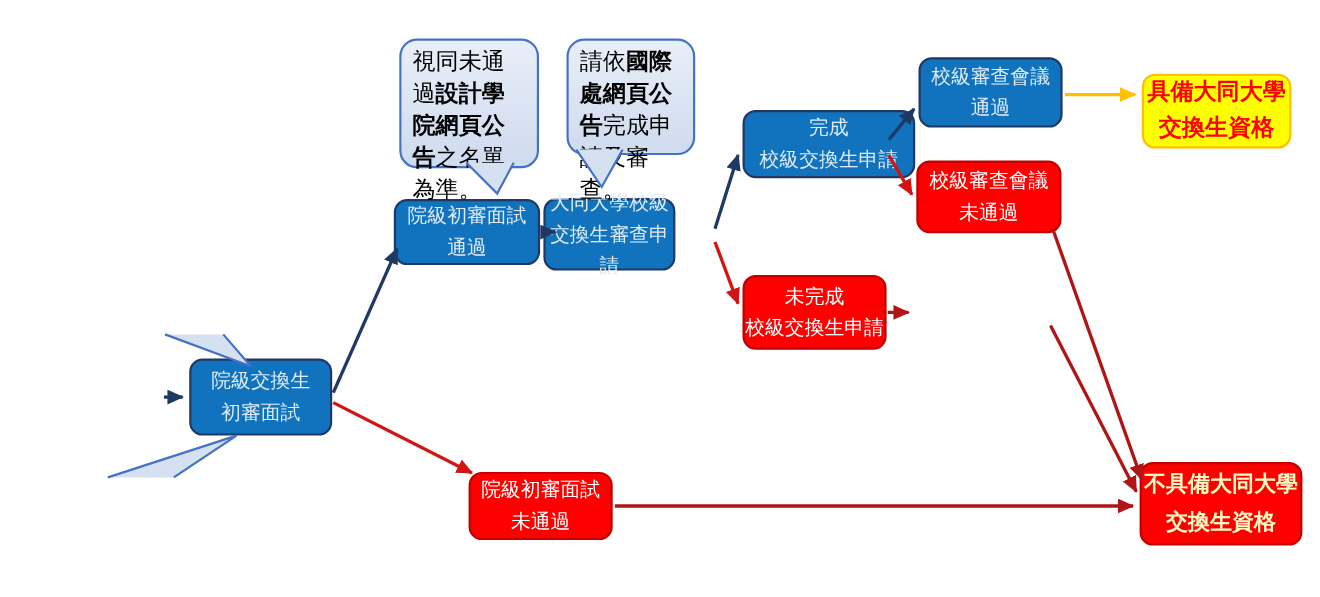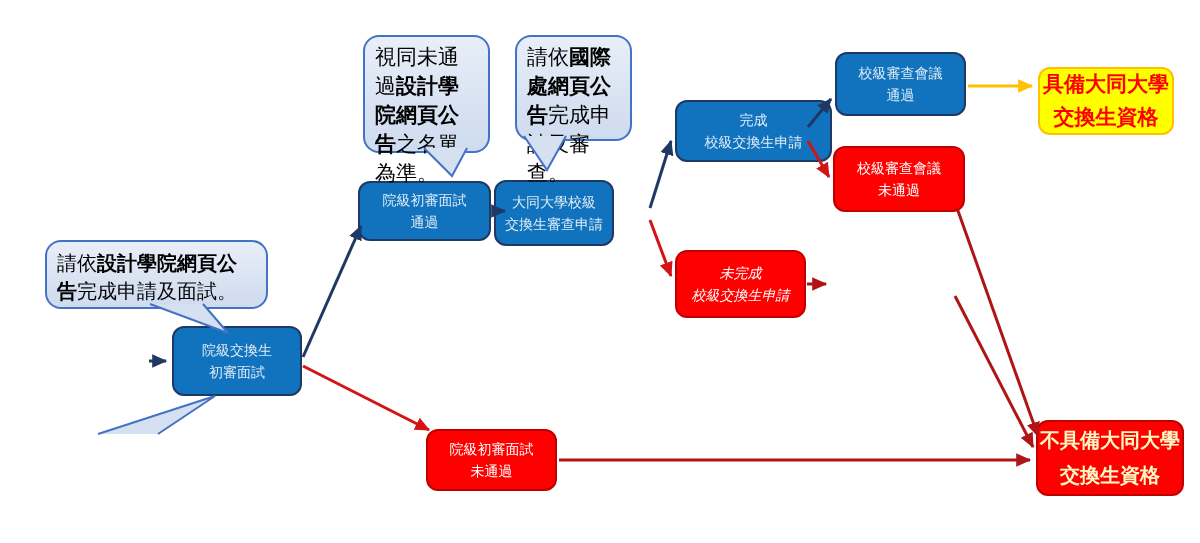--- a/index.html
+++ b/index.html
@@ -7,21 +7,21 @@
     width:1200px;height:543px;position:relative;background:#ffffff;
     font-family:"Liberation Sans","DejaVu Sans",sans-serif;
     overflow:hidden;
   }
   .stage{position:absolute;left:0;top:0;width:1200px;height:543px;}
 
   
   .box{
     position:absolute;display:flex;align-items:center;justify-content:center;
     text-align:center;border-radius:12px;box-sizing:border-box;
-    white-space:pre-line;line-height:1.6;font-size:14px;
+    white-space:pre-line;line-height:1.6;font-size:18px;
   }
   .box.blue{background:#1173BD;border:2.5px solid #1F3864;color:#DEEBF7;}
   .box.red{background:#FE0000;border:2.5px solid #C00000;color:#FFFFFF;}
   .box.yellow{background:#FFFF00;border:2.5px solid #FFC000;color:#FF0000;font-weight:bold;font-size:21px;line-height:1.55;}
   .box.final-red{background:#FE0000;border:2.5px solid #C00000;color:#fef9c3;font-weight:bold;font-size:20px;line-height:1.75;}
 
   
   .callout{
     position:absolute;box-sizing:border-box;border-radius:16px;
     background:linear-gradient(180deg,#E9EFF8 0%,#D5E0F1 70%,#CFDCEF 100%);
@@ -36,21 +36,20 @@
 </style>
 </head>
 <body>
 
 <div class="stage">
 
   <div class="callout co-big" style="left:363px;top:35px;width:127px;height:118px;"><span>視同未通過</span><b>設計學院網頁公告</b><span>之名單為準。</span></div>
 
   <div class="callout co-big" style="left:515px;top:35px;width:117px;height:106px;"><span>請依</span><b>國際處網頁公告</b><span>完成申請及審查。</span></div>
 
-  <div class="callout co-mid" style="left:45px;top:240px;width:223px;height:69px;padding-top:8px;"><span>請依</span><b>設計學院網頁公告</b><span>完成申請及面試。</span></div>
 
 
 
   <div class="box blue" style="left:172px;top:326px;width:130px;height:70px;">院級交換生
 初審面試</div>
 
   <div class="box blue" style="left:358px;top:181px;width:133px;height:60px;">院級初審面試
 通過</div>
 
   <div class="box blue" style="left:494px;top:180px;width:120px;height:66px;">大同大學校級
@@ -61,21 +60,21 @@
 
   <div class="box blue" style="left:835px;top:52px;width:131px;height:64px;">校級審查會議
 通過</div>
 
   <div class="box yellow" style="left:1038px;top:67px;width:136px;height:68px;">具備大同大學
 交換生資格</div>
 
   <div class="box red" style="left:833px;top:146px;width:132px;height:66px;">校級審查會議
 未通過</div>
 
-  <div class="box red" style="left:675px;top:250px;width:131px;height:68px;font-style:italic;">未完成
+  <div class="box red" style="left:675px;top:250px;width:131px;height:68px;">未完成
 校級交換生申請</div>
 
 
   <div class="box red" style="left:426px;top:429px;width:131px;height:62px;">院級初審面試
 未通過</div>
 
   <div class="box final-red" style="left:1036px;top:420px;width:148px;height:76px;">不具備大同大學
 交換生資格</div>
 
   <svg class="overlay" width="1200" height="543" viewBox="0 0 1200 543">

